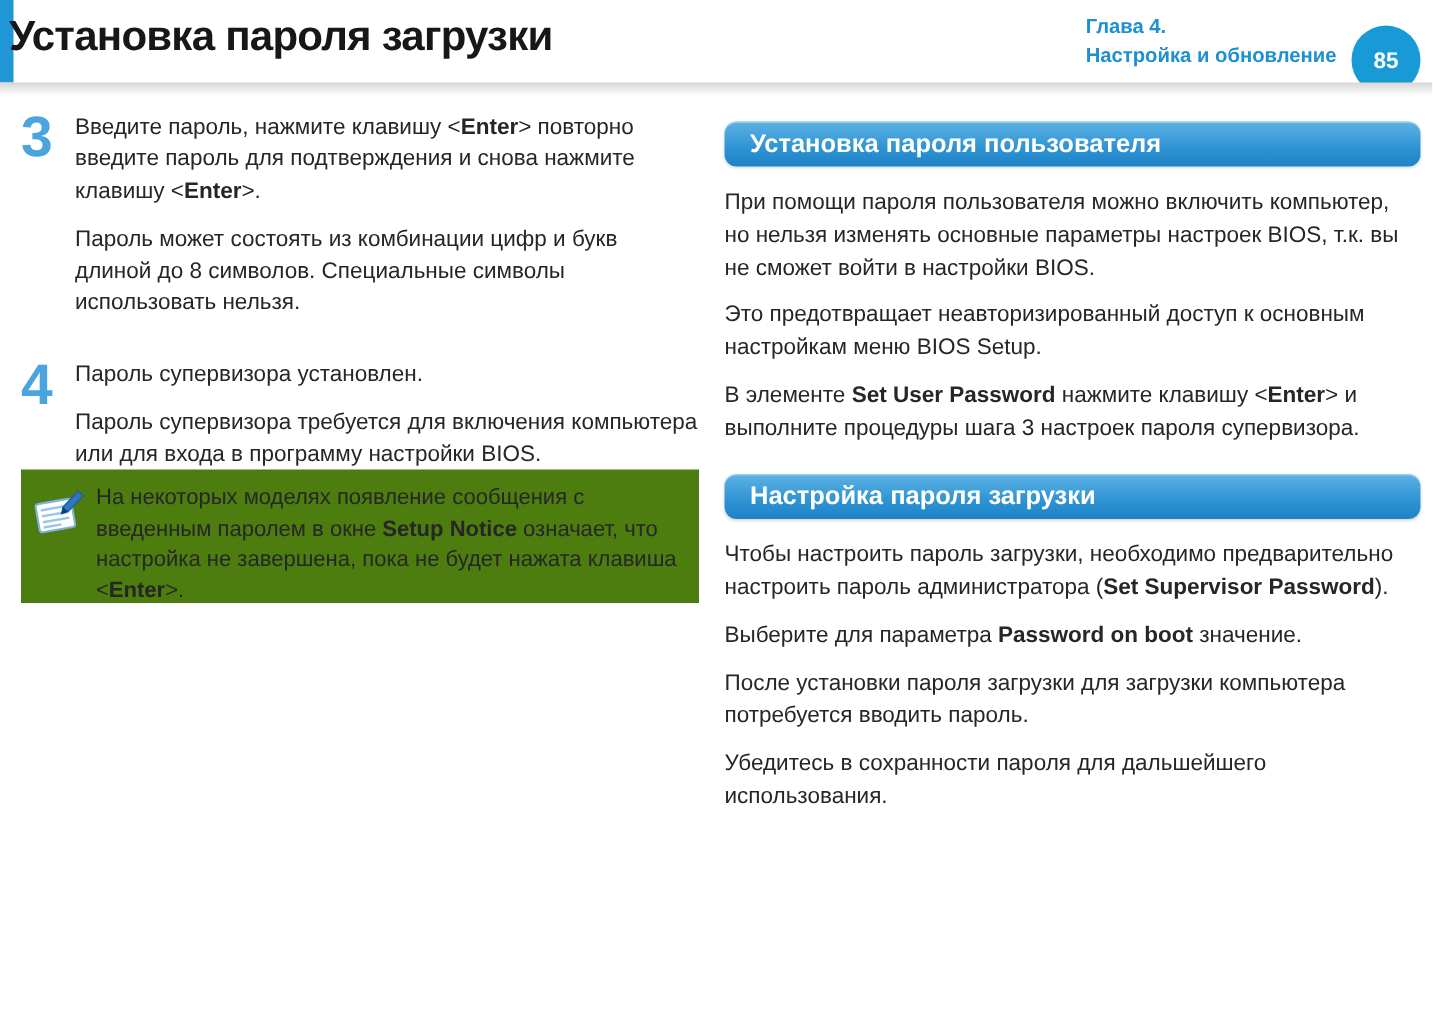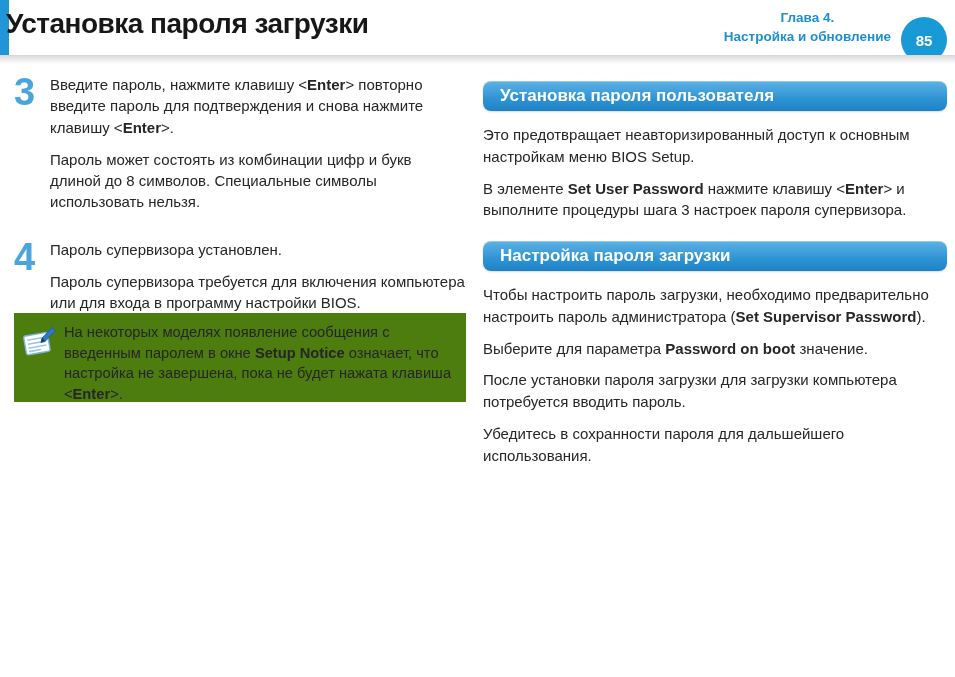--- a/index.html
+++ b/index.html
@@ -12,21 +12,21 @@
   .header-bar{position:absolute;left:0;top:0;width:9px;height:55px;background:#2196d6;}
   .header-title{
     position:absolute;left:6px;top:8px;font-size:28px;font-weight:bold;color:#171717;
     letter-spacing:-0.5px;white-space:nowrap;
   }
   .header-shadow{
     position:absolute;left:0;top:55px;width:955px;height:9px;
     background:linear-gradient(to bottom,#d7d7d7,#ffffff);
   }
   .chapter{
-    position:absolute;right:64px;top:9px;text-align:center;
+    position:absolute;right:64px;top:9px;text-align:left;
     color:#1e8fd1;font-size:13.5px;font-weight:bold;line-height:1.4;white-space:nowrap;
   }
   .page-badge{
     position:absolute;right:8px;top:17px;width:46px;height:46px;border-radius:50%;
     background:#189ad7;color:#ffffff;font-size:15px;font-weight:bold;
     display:flex;align-items:center;justify-content:center;
   }
   
   .col-left{position:absolute;left:14px;top:74px;width:452px;}
   .step{display:flex;margin-bottom:15px;}
@@ -105,20 +105,21 @@
         <path d="M20 14 L23.5 17 L19 18.6 Z" fill="#0e3f78"></path>
       </svg>
     </div>
     <div class="note-text">На некоторых моделях появление сообщения с введенным паролем в окне <b>Setup Notice</b> означает, что настройка не завершена, пока не будет нажата клавиша &lt;<b>Enter</b>&gt;.</div>
   </div>
 
   <div class="col-right">
 
     <div class="section">
       <div class="section-header">Установка пароля пользователя</div>
+      <p>При помощи пароля пользователя можно включить компьютер, но нельзя изменять основные параметры настроек BIOS, т.к. вы не сможет войти в настройки BIOS.</p>
       <p>Это предотвращает неавторизированный доступ к основным настройкам меню BIOS Setup.</p>
       <p>В элементе <b>Set User Password</b> нажмите клавишу &lt;<b>Enter</b>&gt; и выполните процедуры шага 3 настроек пароля супервизора.</p>
     </div>
 
     <div class="section">
       <div class="section-header">Настройка пароля загрузки</div>
       <p>Чтобы настроить пароль загрузки, необходимо предварительно настроить пароль администратора (<b>Set Supervisor Password</b>).</p>
       <p>Выберите для параметра <b>Password on boot</b> значение.</p>
       <p>После установки пароля загрузки для загрузки компьютера потребуется вводить пароль.</p>
       <p>Убедитесь в сохранности пароля для дальшейшего использования.</p>

